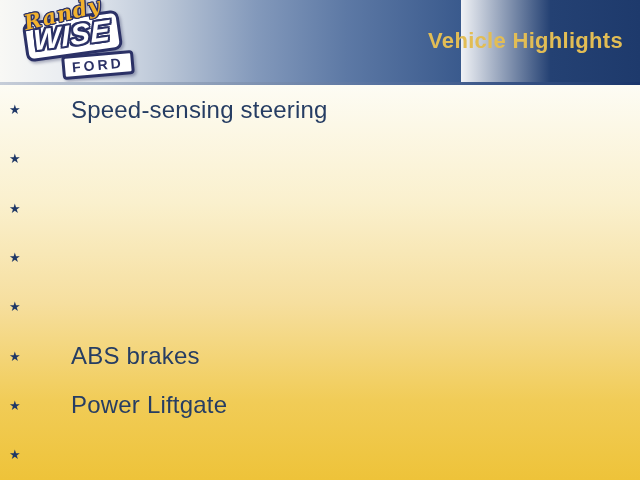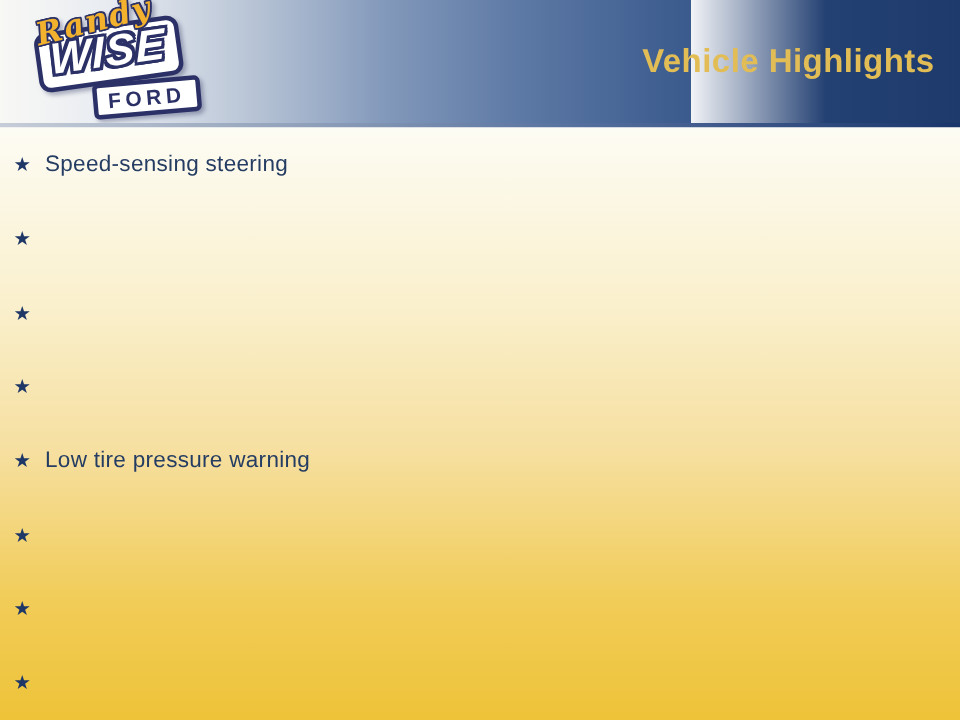--- a/index.html
+++ b/index.html
@@ -141,24 +141,25 @@
   }
   .star {
     flex: none;
     width: 22px;
     padding-left: 1px;
     font-size: 13px;
     color: #1e3766;
     line-height: 1;
   }
   .feature-label {
-    font-size: 15px;
+    font-size: 24px;
     letter-spacing: 0.2px;
     color: #263d63;
     white-space: nowrap;
+    margin-left: 41px;
   }
 </style>
 </head>
 <body>
 
 <div class="page">
 
   <div class="header">
     <div class="logo">
       <span class="logo-randy">Randy</span>
@@ -181,27 +182,28 @@
         <span class="star">★</span>
       </li>
       <li class="feature">
         <span class="star">★</span>
       </li>
       <li class="feature">
         <span class="star">★</span>
       </li>
       <li class="feature">
         <span class="star">★</span>
-        <span class="feature-label">Low tire pressure warning</span>
-      </li>
-      <li class="feature">
-        <span class="star">★</span>
-      </li>
-      <li class="feature">
-        <span class="star">★</span>
+      </li>
+      <li class="feature">
+        <span class="star">★</span>
+        <span class="feature-label">ABS brakes</span>
+      </li>
+      <li class="feature">
+        <span class="star">★</span>
+        <span class="feature-label">Power Liftgate</span>
       </li>
       <li class="feature">
         <span class="star">★</span>
       </li>
     </ul>
   </div>
 
 </div>
 
 </body></html>

